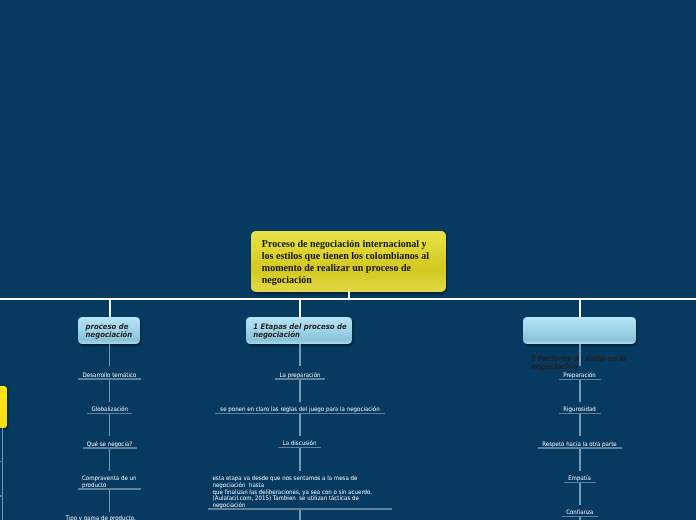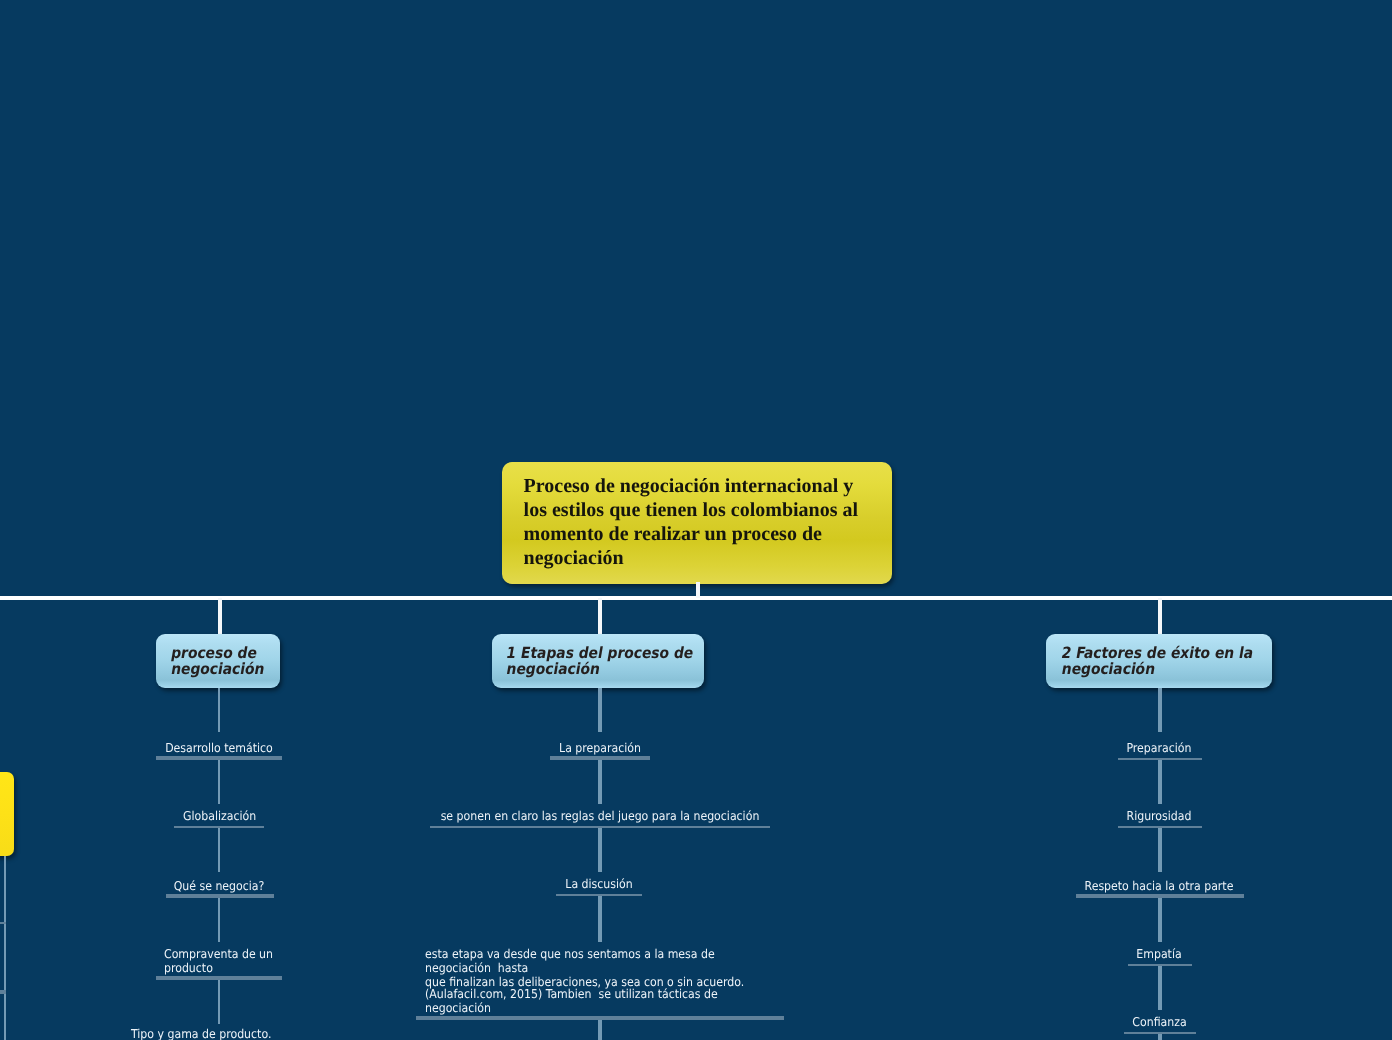--- a/index.html
+++ b/index.html
@@ -90,21 +90,21 @@
 
   <div class="conn" style="left:299.1px;top:448.3px;height:22.5px;"></div>
   <div class="leaftext" style="left:212.5px;top:475.0px;width:176px;">esta etapa va desde que nos sentamos a la mesa de negociación  hasta
 que finalizan las deliberaciones, ya sea con o sin acuerdo. (Aulafacil.com, 2015) Tambien  se utilizan tácticas de negociación</div>
   <div class="uline" style="left:208px;top:508px;width:184px;"></div>
 
   <div class="conn" style="left:299.1px;top:509.5px;height:11px;"></div>
 
   <div class="vseg" style="left:578.7px;top:299px;height:18px;"></div>
   <div class="nodebox" style="left:523.3px;top:316.8px;width:112.5px;height:27px;">
-    <div class="nodetext" style="width:98px;">2 Factores de éxito en la negociación</div>
+    <div class="nodetext" style="width:98px;margin-top:32px;">2 Factores de éxito en la negociación</div>
   </div>
 
   <div class="conn" style="left:579px;top:344px;height:22px;"></div>
   <div class="leaftext" style="left:563px;top:372.1px;width:33px;text-align:center;">Preparación</div>
   <div class="uline" style="left:559px;top:378.6px;width:41.5px;"></div>
 
   <div class="conn" style="left:579px;top:380.1px;height:22px;"></div>
   <div class="leaftext" style="left:563px;top:406.3px;width:33px;text-align:center;">Rigurosidad</div>
   <div class="uline" style="left:559px;top:412.8px;width:41.5px;"></div>
 

